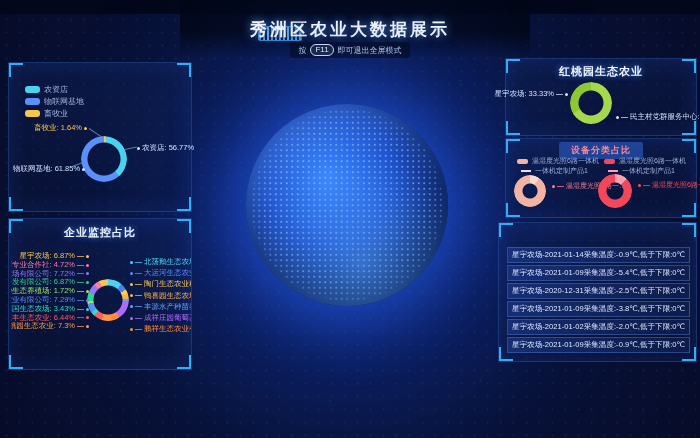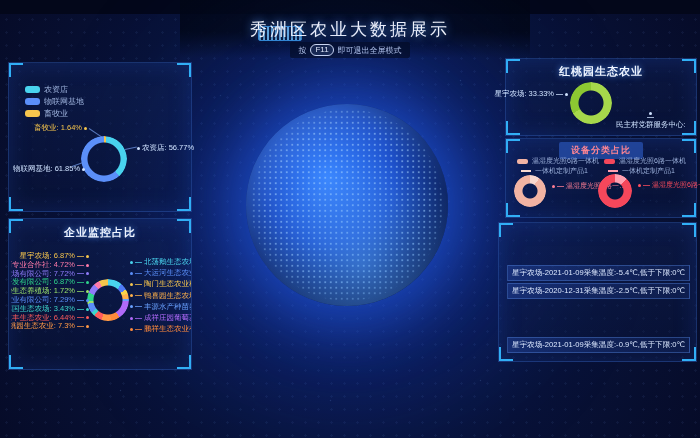--- a/index.html
+++ b/index.html
@@ -9,21 +9,21 @@
   #app::before{content:"";position:absolute;inset:0;
        background-image:radial-gradient(rgba(120,170,255,.07) 1px, transparent 1.2px);
        background-size:13px 13px;pointer-events:none;}
   .top-strip{position:absolute;left:0;top:0;width:700px;height:14px;background:#03071a;}
   .title-shade{position:absolute;left:180px;top:0;width:350px;height:58px;
        background:linear-gradient(180deg, rgba(2,6,20,.85) 55%, rgba(2,6,20,0));}
   .brand-logo{position:absolute;left:258px;top:26px;width:42px;height:13px;
        border:1px solid #3fa9f5;border-radius:2px;
        background:repeating-linear-gradient(90deg,#7fd0ff 0 2px,transparent 2px 4px);opacity:.85;}
   .page-title{position:absolute;left:0;top:18px;width:700px;text-align:center;
-       color:#fff;font-size:17px;font-weight:normal;letter-spacing:3px;
+       color:#fff;font-size:17px;font-weight:bold;letter-spacing:3px;
        text-shadow:0 0 10px rgba(90,160,255,.95),0 2px 2px rgba(0,0,0,.5);}
   .hint{position:absolute;left:0;top:42px;width:700px;display:flex;justify-content:center;}
   .hint-box{display:flex;align-items:center;gap:4px;background:rgba(4,9,26,.9);
        padding:2px 8px;border-radius:2px;color:#c8d4ec;font-size:8px;}
   .keycap{border:1px solid #e7edf8;border-radius:6px;padding:0 4px;line-height:10px;
        background:#18233c;color:#fff;font-size:8px;}
   
   .panel{position:absolute;background:
        linear-gradient(#35c0ff,#35c0ff) left 0 top 0/14px 2px no-repeat,
        linear-gradient(#35c0ff,#35c0ff) left 0 top 0/2px 14px no-repeat,
@@ -235,21 +235,21 @@
   </div>
 
   <div class="panel p3">
     <div class="ptitle" style="top:5px;">红桃园生态农业</div>
     <div class="ring m8" style="left: 64px; top: 23px; width: 42px; height: 42px; background: conic-gradient(rgb(166, 216, 75) 0deg, rgb(166, 216, 75) 240.012deg, rgb(140, 200, 50) 240.012deg, rgb(140, 200, 50) 360deg);"></div>
     <div class="callout" style="left: 8px; top: 30px; width: 54px; justify-content: flex-end; color: rgb(207, 226, 255);">
       <span>星宇农场: 33.33%</span>
         <span class="dash"></span>
         <span class="dot"></span>
     </div>
-    <div class="callout" style="left: 110px; top: 53px; color: rgb(207, 226, 255); flex-direction: column;">
+    <div class="callout" style="left: 110px; top: 53px; color: rgb(207, 226, 255);">
       <span class="dot"></span>
         <span class="dash"></span>
         <span>民主村党群服务中心:</span>
     </div>
   </div>
 
   <div class="panel p4">
     <div class="ptitle-badge">设备分类占比</div>
     <div class="lgd" style="left:11px;top:17px;font-size:7px;">
       <span class="sw-sm" style="background: rgb(242, 179, 163);"></span>
@@ -275,17 +275,20 @@
     </div>
     <div class="ring m8" style="left: 92px; top: 35px; width: 34px; height: 34px; background: conic-gradient(rgb(255, 159, 176) 0deg, rgb(255, 159, 176) 43.2deg, rgb(245, 71, 91) 43.2deg, rgb(245, 71, 91) 360deg);"></div>
     <div class="callout" style="left: 132px; top: 41px; font-size: 7px; color: rgb(255, 77, 94);">
       <span class="dot"></span>
         <span class="dash"></span>
         <span>温湿度光照6路一…</span>
     </div>
   </div>
 
   <div class="panel p5">
+    <div class="alarm-row" style="top:24px;">星宇农场-2021-01-14采集温度:-0.9℃,低于下限:0℃</div>
     <div class="alarm-row" style="top:42px;">星宇农场-2021-01-09采集温度:-5.4℃,低于下限:0℃</div>
     <div class="alarm-row" style="top:60px;">星宇农场-2020-12-31采集温度:-2.5℃,低于下限:0℃</div>
+    <div class="alarm-row" style="top:78px;">星宇农场-2021-01-09采集温度:-3.8℃,低于下限:0℃</div>
+    <div class="alarm-row" style="top:96px;">星宇农场-2021-01-02采集温度:-2.0℃,低于下限:0℃</div>
     <div class="alarm-row" style="top:114px;">星宇农场-2021-01-09采集温度:-0.9℃,低于下限:0℃</div>
   </div>
 </div>
 
 </body></html>

